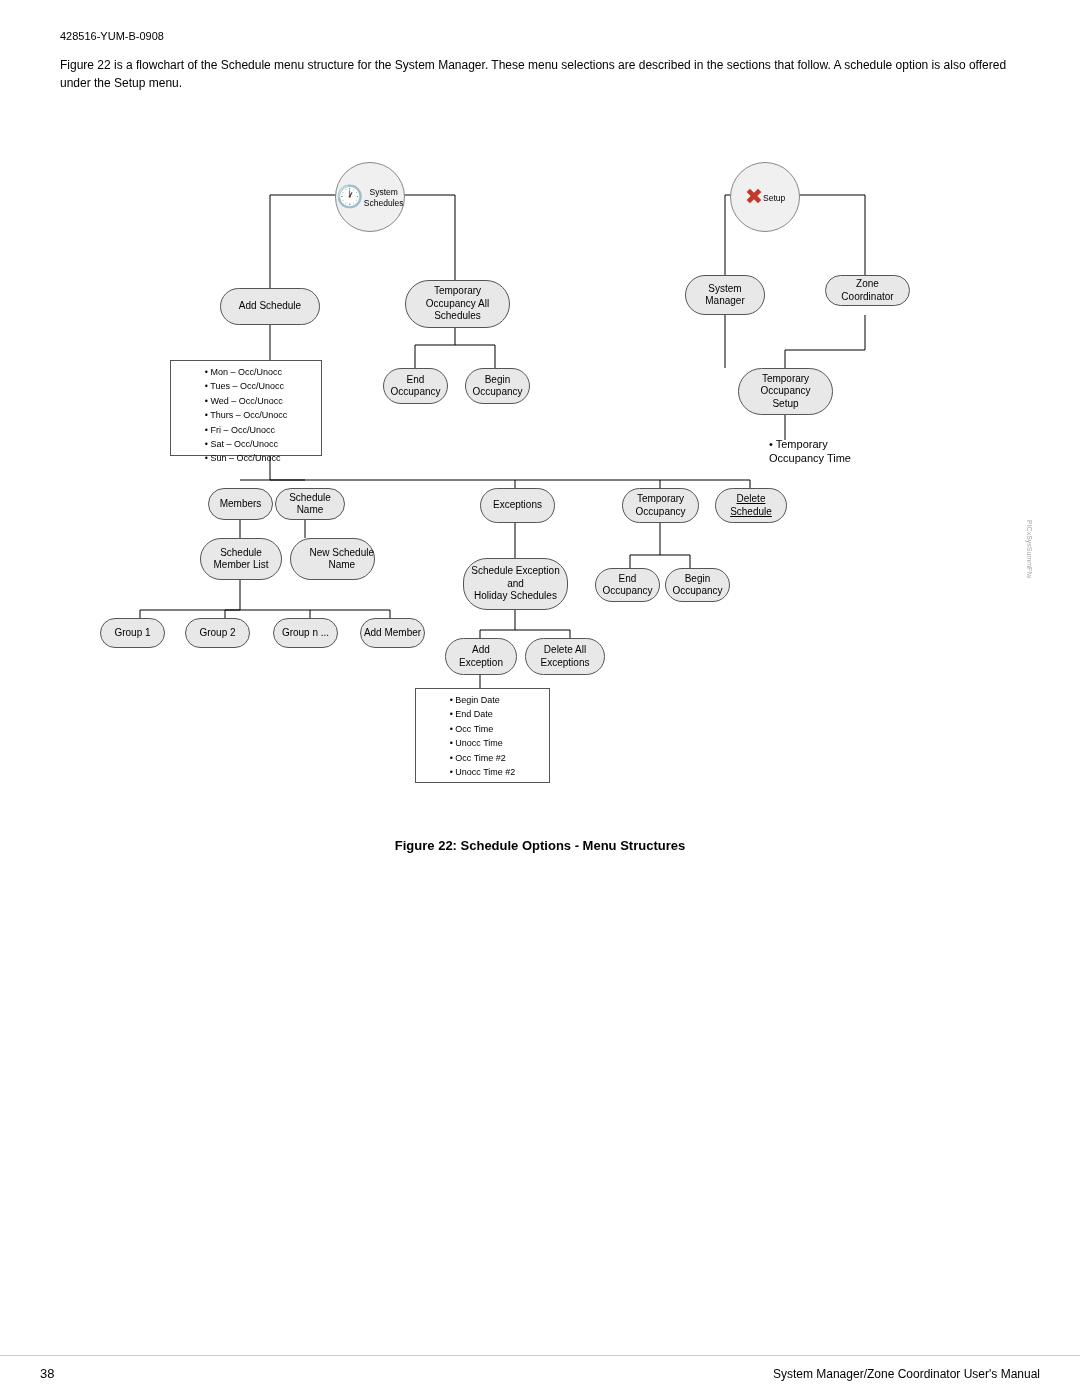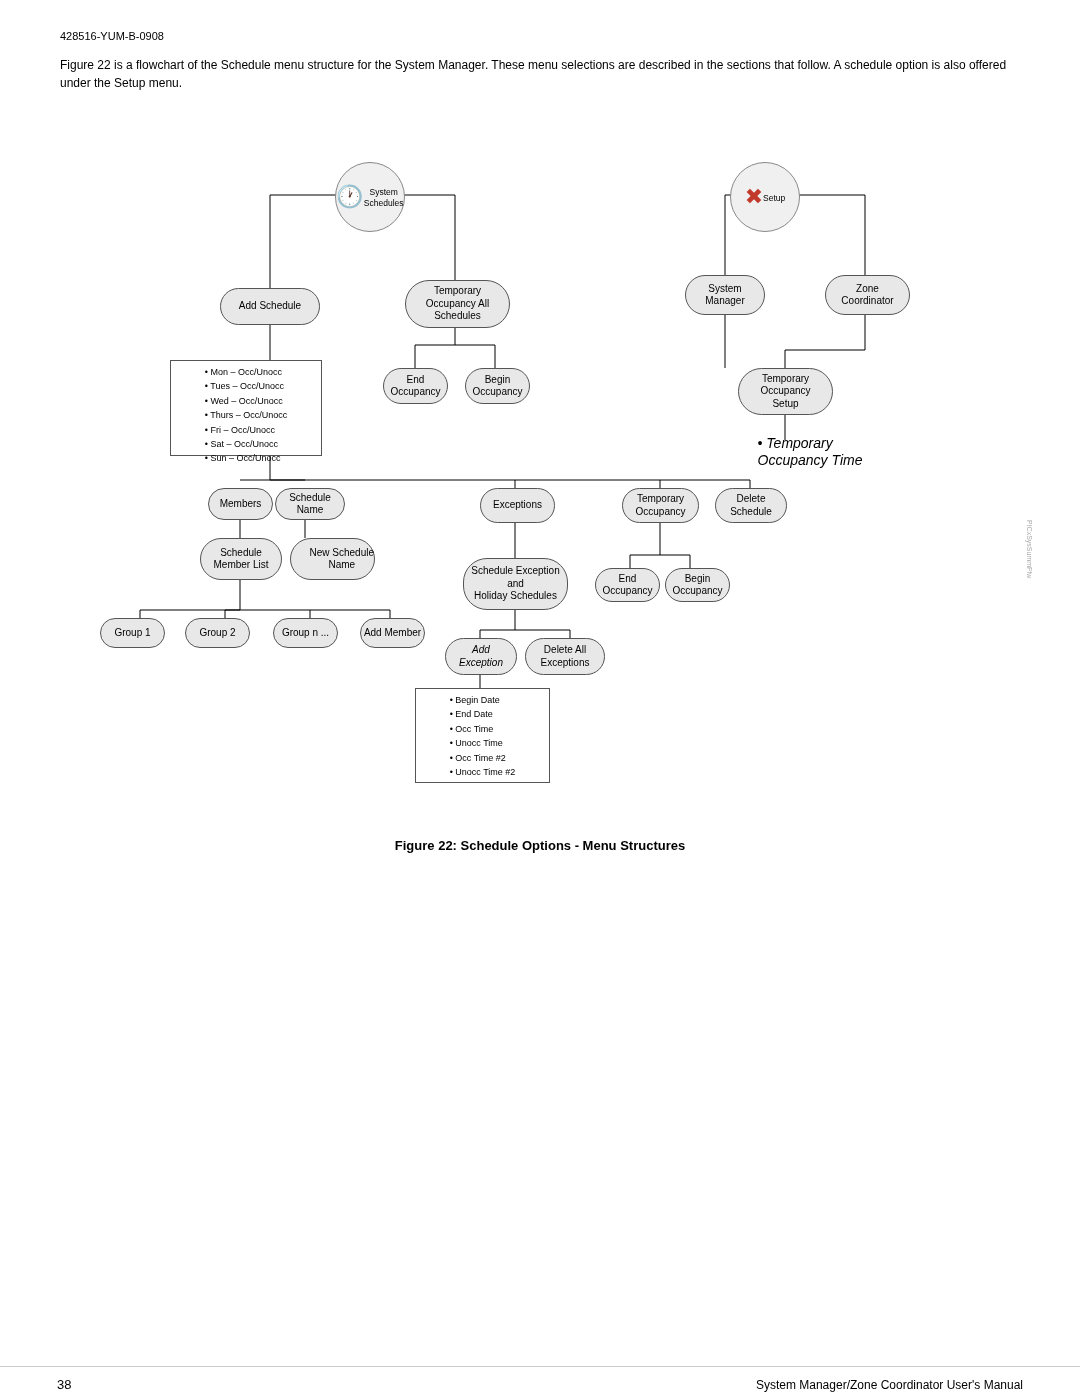--- a/index.html
+++ b/index.html
@@ -93,27 +93,27 @@
       margin-top: 2px;
     }
     .figure-caption {
       text-align: center;
       font-size: 13px;
       font-weight: bold;
       margin-bottom: 20px;
     }
     .footer {
       position: absolute;
-      bottom: 5px;
+      bottom: 16px;
       left: 0;
       right: 0;
       display: flex;
       justify-content: space-between;
       align-items: flex-end;
-      padding: 0 57px;
+      padding: 0 40px;
       font-size: 12px;
       border-top: 1px solid #ccc;
       padding-top: 10px;
     }
     .footer-page {
       font-size: 13px;
     }
     .footer-title {
       font-size: 12px;
     }
@@ -221,21 +221,21 @@
       <span style="white-space:pre-line">Temporary
 Occupancy All
 Schedules</span>
     </div>
 
     <div class="node rounded" style="left:620px;top:155px;width:80px;height:40px;">
       <span style="white-space:pre-line">System
 Manager</span>
     </div>
 
-    <div class="node rounded" style="left:760px;top:155px;width:85px;height:40px;justify-content:center;">
+    <div class="node rounded" style="left:760px;top:155px;width:85px;height:31px;justify-content:center;">
       <span style="white-space:pre-line">Zone
 Coordinator</span>
     </div>
 
     <div class="node rounded" style="left:318px;top:248px;width:65px;height:36px;">
       <span style="white-space:pre-line">End
 Occupancy</span>
     </div>
 
     <div class="node rounded" style="left:400px;top:248px;width:65px;height:36px;">
@@ -252,21 +252,21 @@
     <div class="node list-box" style="left:105px;top:240px;width:152px;height:96px;">
       <span style="white-space:pre-line;font-size:9px">• Mon – Occ/Unocc
 • Tues – Occ/Unocc
 • Wed – Occ/Unocc
 • Thurs – Occ/Unocc
 • Fri – Occ/Unocc
 • Sat – Occ/Unocc
 • Sun – Occ/Unocc</span>
     </div>
 
-    <div class="node no-bg" style="left:690px;top:318px;width:110px;height:28px;font-size:14px;font-style:italic;">
+    <div class="node no-bg" style="left:690px;top:318px;width:110px;height:28px;font-size:11px;">
       <span style="white-space:pre-line">• Temporary
   Occupancy Time</span>
     </div>
 
     <div class="node rounded" style="left:143px;top:368px;width:65px;height:32px;">
       <span>Members</span>
     </div>
 
     <div class="node rounded" style="left:210px;top:368px;width:70px;height:32px;">
       <span style="white-space:pre-line">Schedule
@@ -275,21 +275,21 @@
 
     <div class="node rounded" style="left:415px;top:368px;width:75px;height:35px;">
       <span>Exceptions</span>
     </div>
 
     <div class="node rounded" style="left:557px;top:368px;width:77px;height:35px;">
       <span style="white-space:pre-line">Temporary
 Occupancy</span>
     </div>
 
-    <div class="node rounded" style="left:650px;top:368px;width:72px;height:35px;">
+    <div class="node rounded" style="left:650px;top:368px;width:72px;height:35px;text-decoration:underline;">
       <span style="white-space:pre-line">Delete
 Schedule</span>
     </div>
 
     <div class="node rounded" style="left:135px;top:418px;width:82px;height:42px;">
       <span style="white-space:pre-line">Schedule
 Member List</span>
     </div>
 
     <div class="node rounded" style="left:225px;top:418px;width:85px;height:42px;justify-content:flex-end;">
@@ -322,21 +322,21 @@
     </div>
 
     <div class="node rounded" style="left:208px;top:498px;width:65px;height:30px;">
       <span>Group n ...</span>
     </div>
 
     <div class="node rounded" style="left:295px;top:498px;width:65px;height:30px;">
       <span>Add Member</span>
     </div>
 
-    <div class="node rounded" style="left:380px;top:518px;width:72px;height:37px;font-style:italic;">
+    <div class="node rounded" style="left:380px;top:518px;width:72px;height:37px;">
       <span style="white-space:pre-line">Add
 Exception</span>
     </div>
 
     <div class="node rounded" style="left:460px;top:518px;width:80px;height:37px;">
       <span style="white-space:pre-line">Delete All
 Exceptions</span>
     </div>
 
     <div class="node list-box" style="left:350px;top:568px;width:135px;height:95px;">

